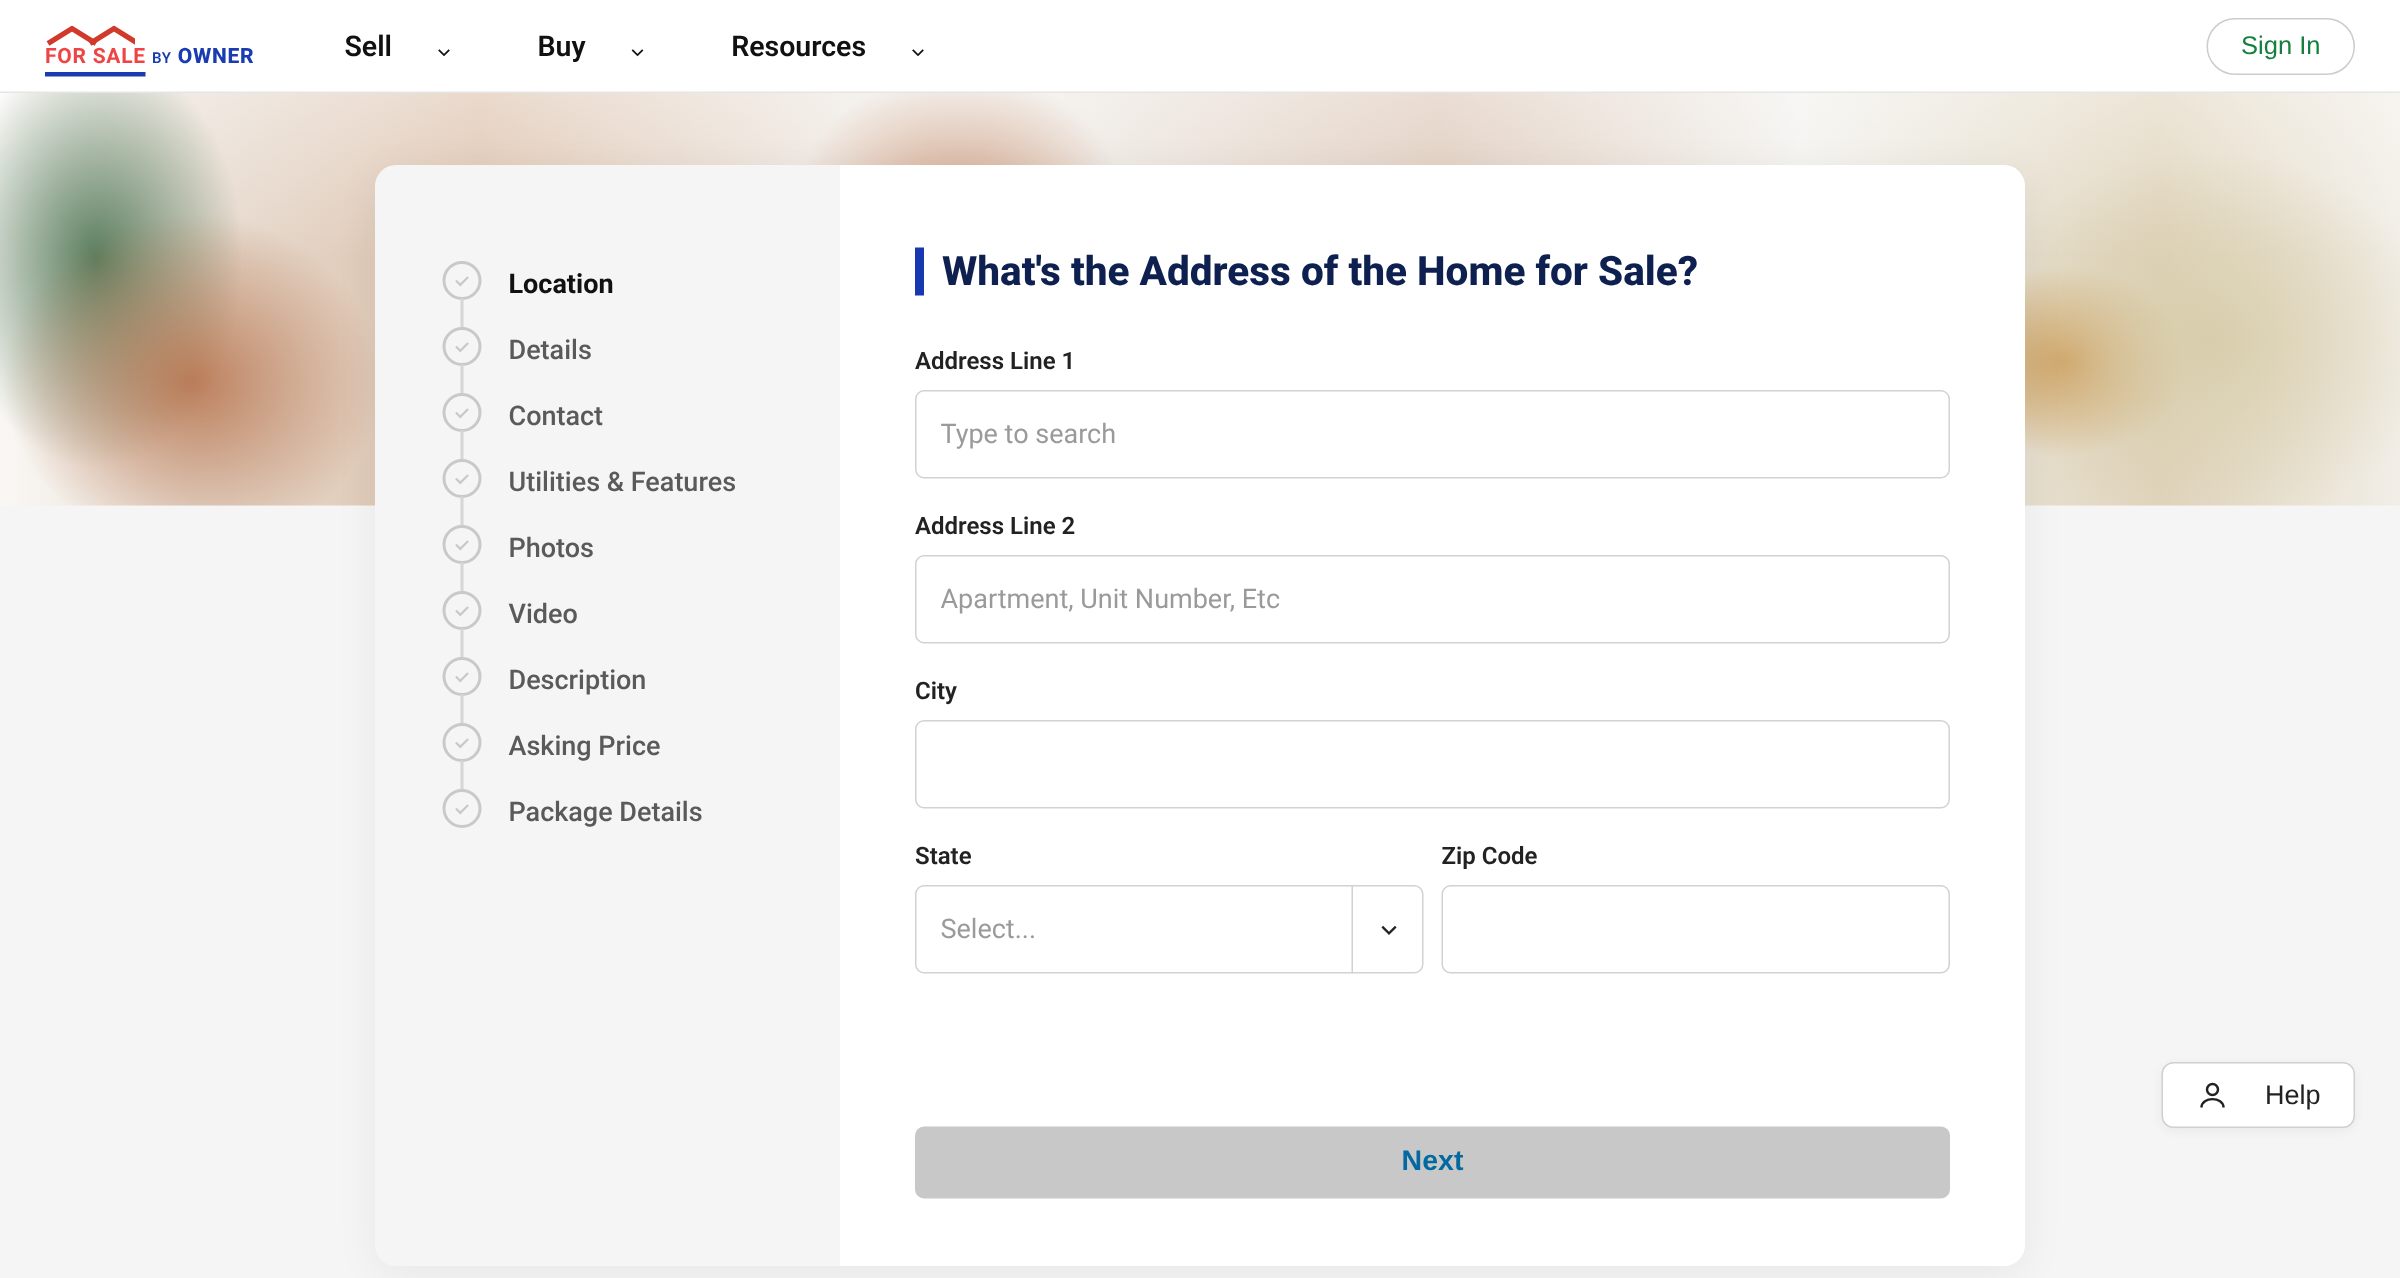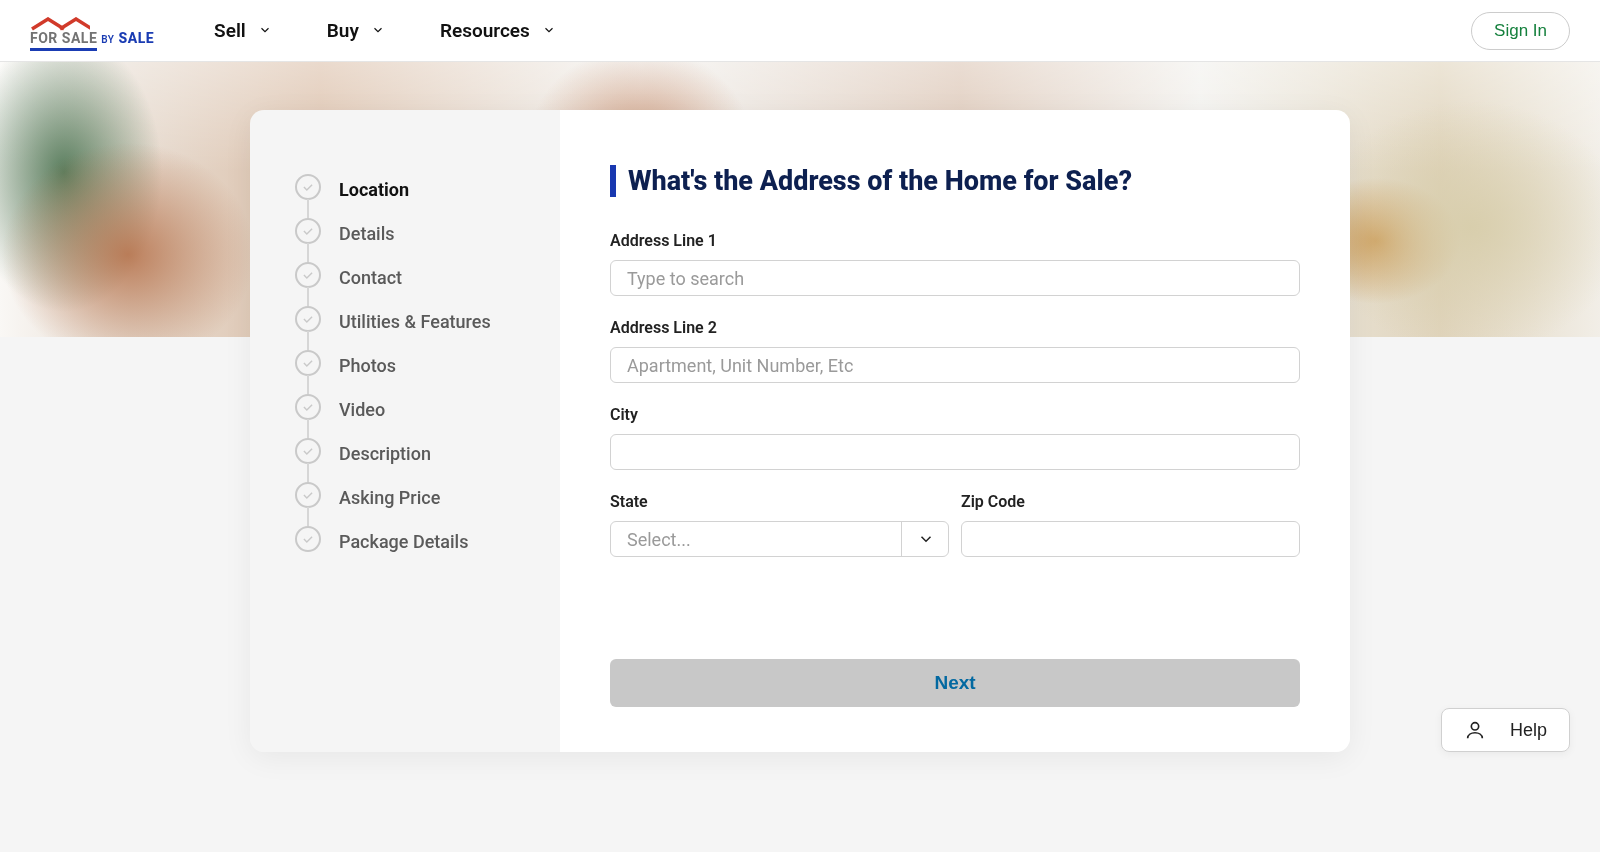--- a/index.html
+++ b/index.html
@@ -33,26 +33,26 @@
     width: 60px;
     height: 14px;
     position: relative;
   }
   .logo-text {
     font-size: 14px;
     font-weight: 700;
     letter-spacing: 0.5px;
     white-space: nowrap;
   }
-  .logo-for-sale { color: #737373; border-bottom: 3px solid #1a3cb3; padding-bottom: 2px; }
+  .logo-for-sale { color: #ef4444; border-bottom: 3px solid #1a3cb3; padding-bottom: 2px; }
   .logo-by { color: #1a3cb3; font-size: 10px; font-weight: 600; }
   .logo-owner { color: #1a3cb3; font-weight: 800; }
   .nav { display: flex; gap: 55px; }
   .nav-item {
-    display: flex; gap: 12px;
+    display: flex; align-items: center; gap: 28px;
     font-size: 19px; font-weight: 600; color: #111; cursor: pointer;
   }
   .chevron-down {
     width: 14px; height: 14px; display: inline-block;
   }
   .chevron-down svg { width: 100%; height: 100%; stroke: #111; stroke-width: 2; fill: none; }
   .signin-btn {
     margin-left: auto;
     border: 1px solid #ccc;
     border-radius: 22px;
@@ -157,21 +157,21 @@
   .form-group { margin-bottom: 22px; }
   .form-label {
     display: block;
     font-size: 16px;
     font-weight: 600;
     color: #222;
     margin-bottom: 10px;
   }
   .form-input, .form-select {
     width: 100%;
-    height: 36px;
+    height: 59px;
     border: 1px solid #d2d2d2;
     border-radius: 6px;
     padding: 0 16px;
     font-size: 18px;
     color: #333;
     background: #fff;
     font-family: inherit;
   }
   .form-input::placeholder { color: #9a9a9a; }
   .form-row { display: flex; gap: 12px; }
@@ -222,21 +222,21 @@
   <div class="logo">
     <span class="logo-roof">
       <svg viewBox="0 0 60 14">
           <polyline points="2,12 18,2 34,12" stroke="#d13a2a" stroke-width="3.5" fill="none"></polyline>
           <polyline points="30,12 46,2 62,12" stroke="#d13a2a" stroke-width="3.5" fill="none"></polyline>
         </svg>
     </span>
     <span class="logo-text">
       <span class="logo-for-sale">FOR SALE</span>
       <span class="logo-by">BY</span>
-      <span class="logo-owner">SALE</span>
+      <span class="logo-owner">OWNER</span>
     </span>
   </div>
   <nav class="nav">
     <div class="nav-item">
       <span>Sell</span>
       <span class="chevron-down"><svg viewBox="0 0 24 24">
             <polyline points="6 9 12 15 18 9"></polyline>
           </svg></span>
     </div>
     <div class="nav-item">

